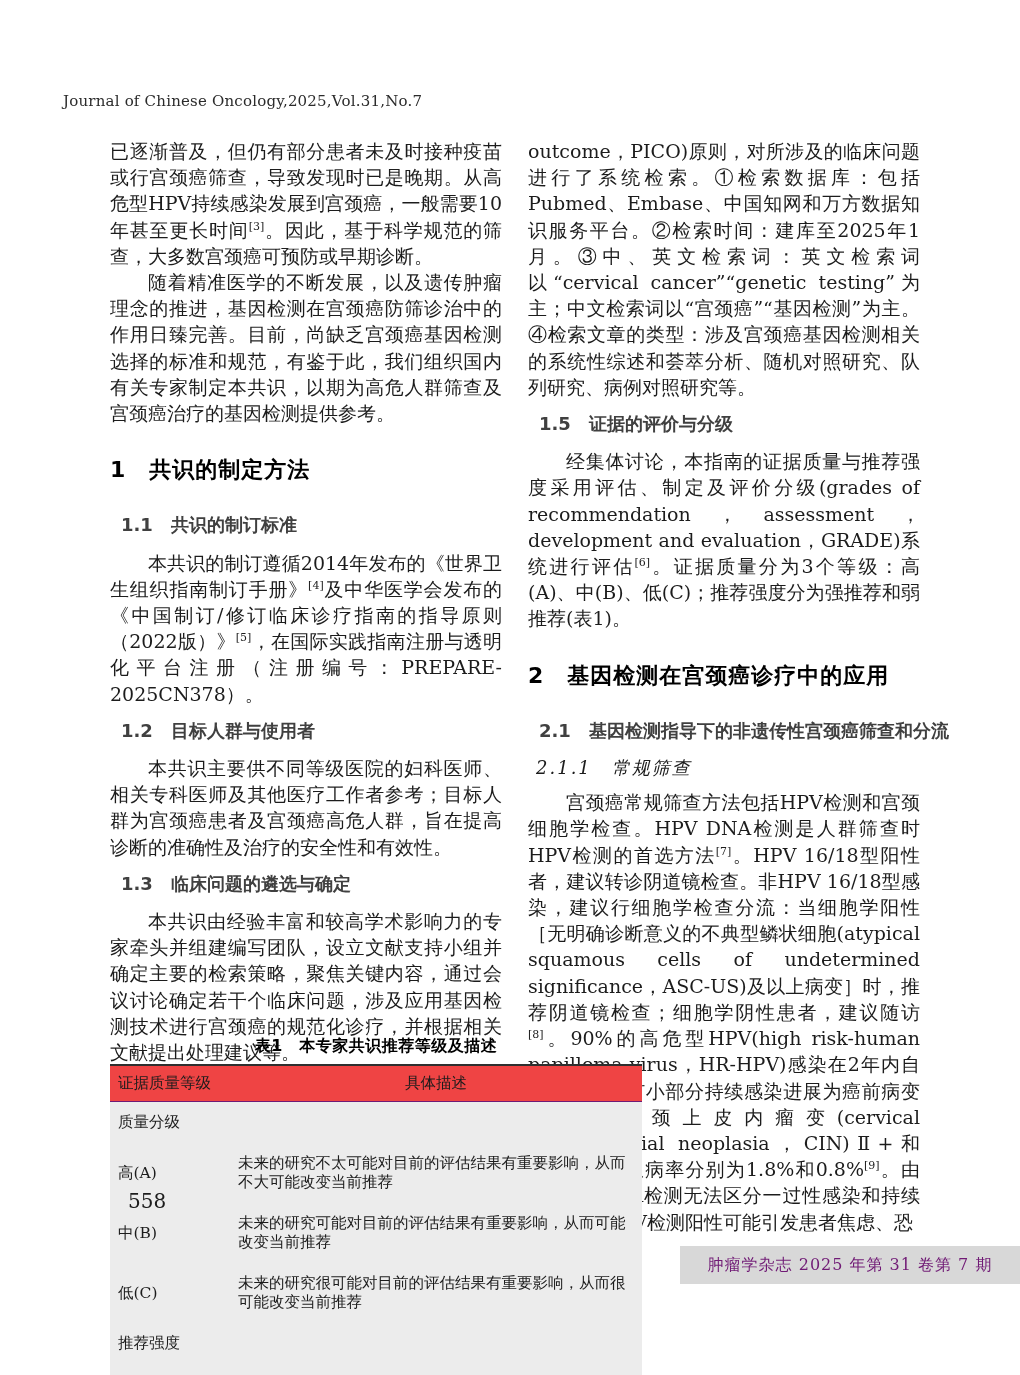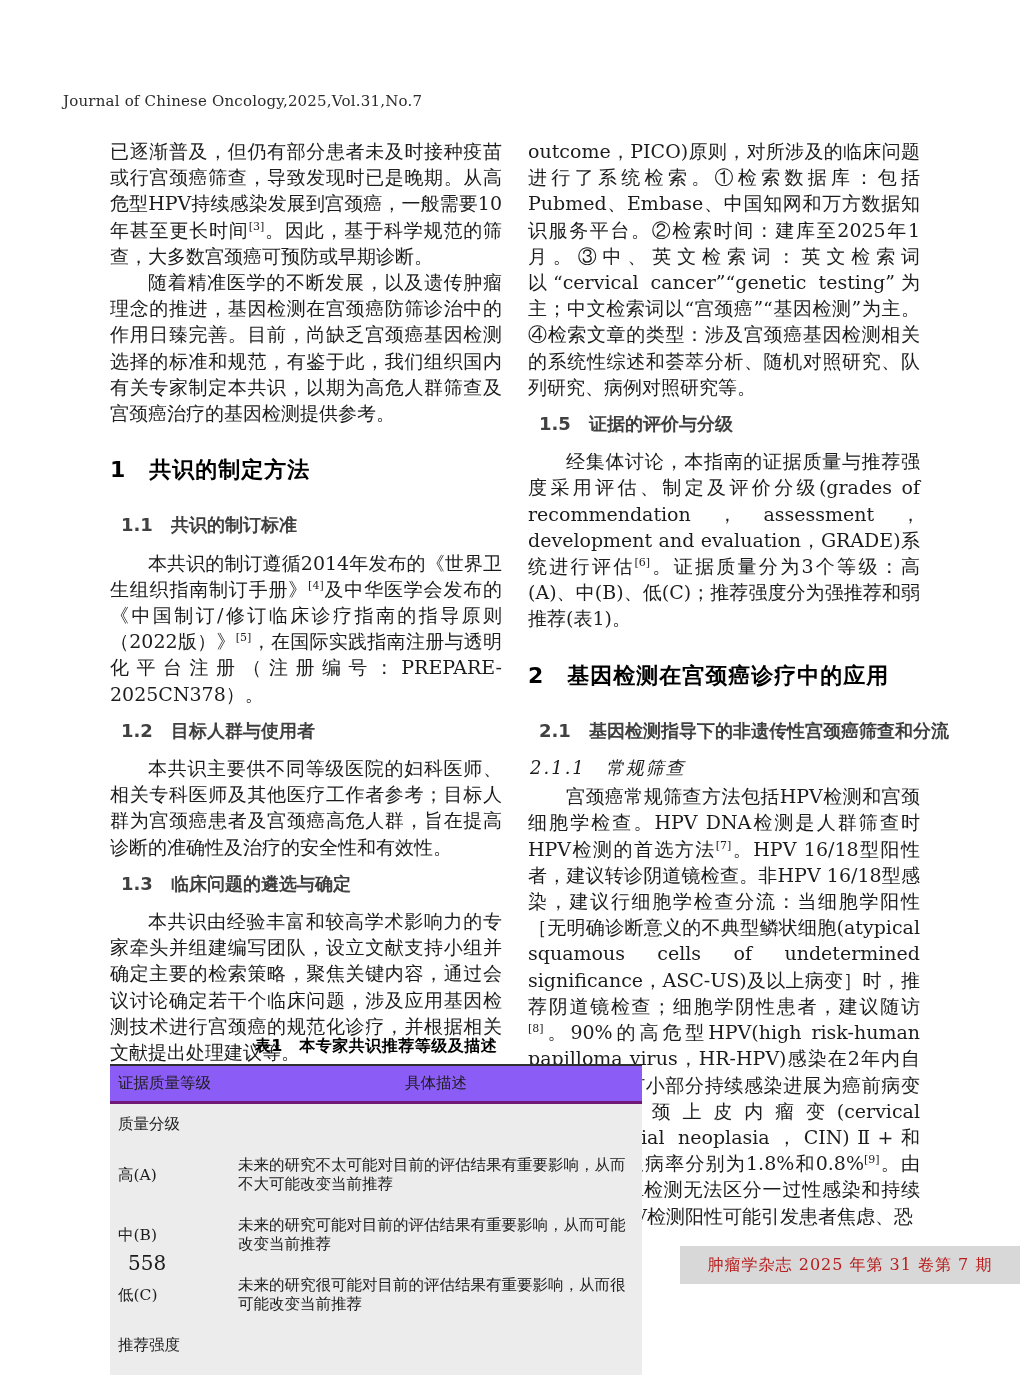--- a/index.html
+++ b/index.html
@@ -49,21 +49,21 @@
     font-weight:bold;
     color:#404040;
     margin:11px;
     white-space:nowrap;
   }
   h3.italic-sub {
     font-family:"DejaVu Serif", serif;
     font-style:italic;
     font-weight:normal;
     font-size:18px;
-    margin:2px;
+    margin:8px;
     letter-spacing:2px;
     white-space:nowrap;
   }
   
   .table-block {
     position:absolute;
     left:110px; top:1036px;
     width:532px;
   }
   .tbl-title {
@@ -78,48 +78,48 @@
   table.tbl {
     width:100%;
     border-collapse:collapse;
     font-size:15.5px;
     background:#ececec;
     border-top:2px solid #2f2f2f;
     border-bottom:3px double #2f2f2f;
     color:#1c1c1c;
   }
   table.tbl thead th {
-    background:#8b5cf6;
-    border-bottom:3px solid #701a75;
+    background:#ef4444;
+    border-bottom:1px solid #701a75;
     font-weight:normal;
     padding:7px 8px;
   }
   th.col-label { text-align:left; width:120px; }
   th.col-desc  { text-align:center; }
   table.tbl td { padding:11px 8px; line-height:19px; }
   td.group-cell { padding-left:8px; }
   td.item-label { padding-left:22px; white-space:nowrap; }
   td.item-desc  { text-align:left; }
   
   .page-number {
     position:absolute;
-    left:128px; top:1251px;
+    left:128px; top:1189px;
     font-size:20px;
     color:#1c1c1c;
   }
   .journal-footer-box {
     position:absolute;
     left:680px; right:0; top:1246px;
     height:38px;
     background:#d8d8d8;
     display:flex;
     align-items:center;
     justify-content:center;
     font-size:16px;
-    color:#b91c1c;
+    color:#701a75;
     letter-spacing:1px;
   }
 </style>
 </head>
 <body>
 
 <div class="page">
 
   <div class="journal-header">Journal of Chinese Oncology,2025,Vol.31,No.7</div>
 

